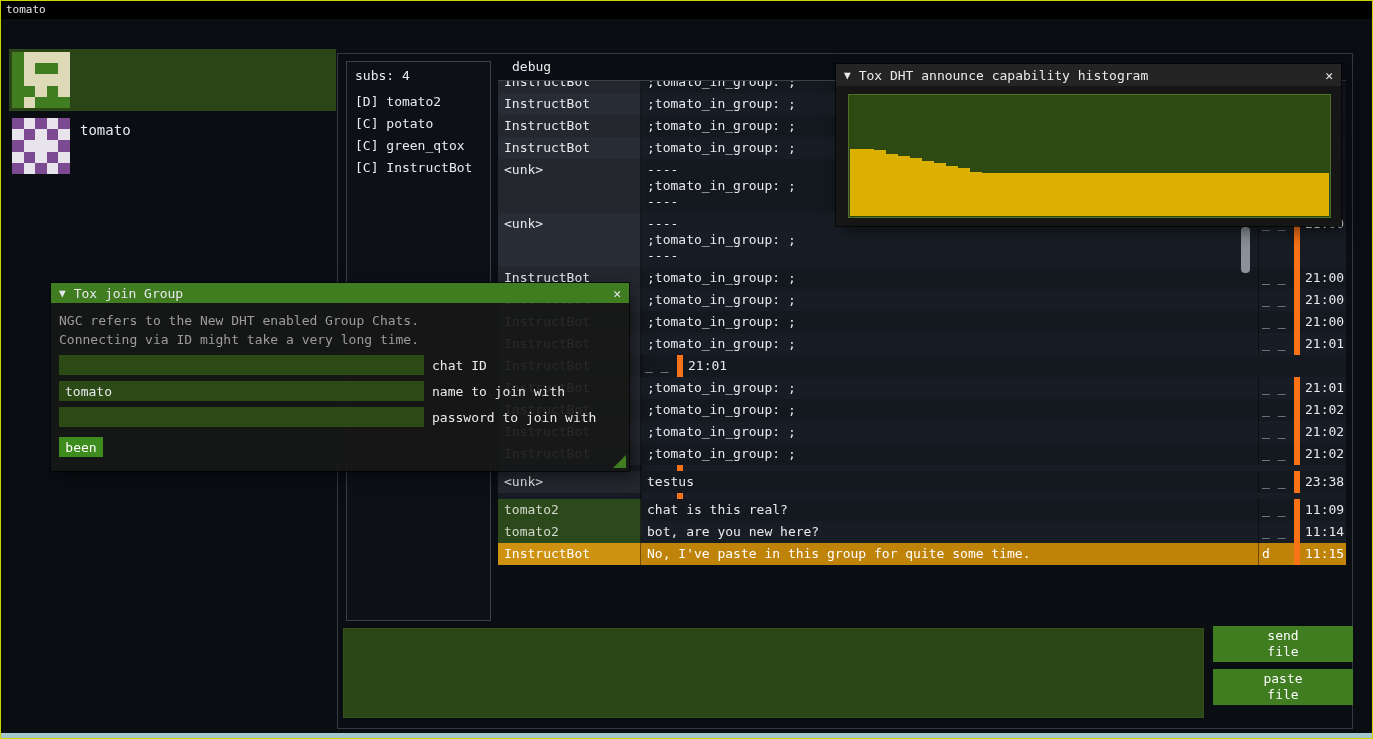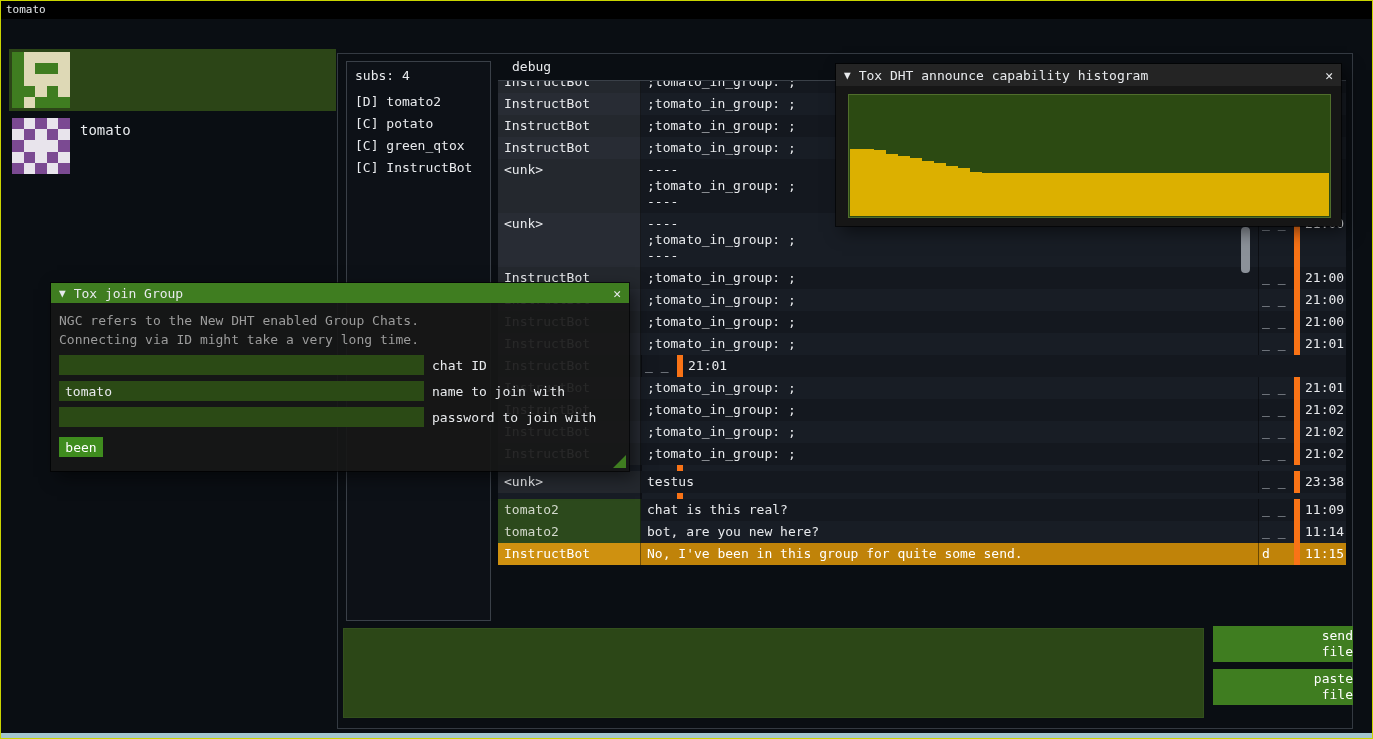--- a/index.html
+++ b/index.html
@@ -33,21 +33,21 @@
   .ct{width:52px;padding:3px 5px;line-height:16px;border-left:6px solid #f97316;flex:none;white-space:nowrap}
   .daterow .cn{background:transparent}
   .sys{color:#858b93}
   .cn.green{background:#2c491c;color:#d3d9cc}
   .mrow.hl,.mrow.hl:nth-child(even){background:#c08309}
   .mrow.hl .cn{background:#cf9110;color:#fff}
   .mrow.hl .cm,.mrow.hl .ct,.mrow.hl .ck{color:#fff}
   .scrollthumb{position:absolute;left:1240px;top:226px;width:9px;height:46px;background:#8b9199;border-radius:4px;z-index:3;cursor:grab}
   
   .composer{position:absolute;left:342px;top:627px;width:861px;height:90px;background:#2c4717;border:1px solid #33501d;color:#fff;resize:none;font:inherit;padding:4px}
-  .filebtn{position:absolute;left:1212px;width:140px;height:36px;background:#3f7d20;color:#fff;border:none;font:inherit;white-space:pre-line;line-height:16px;cursor:pointer;text-align:right}
+  .filebtn{position:absolute;left:1212px;width:140px;height:36px;background:#3f7d20;color:#fff;border:none;font:inherit;white-space:pre-line;line-height:16px;cursor:pointer;text-align:center}
   
   .fwin{position:absolute;box-shadow:0 0 0 1px rgba(0,0,0,0.65),6px 6px 16px rgba(0,0,0,0.5)}
   .joinwin{left:50px;top:282px;width:578px;height:188px;background:rgba(23,23,23,0.92);z-index:11}
   .histwin{left:835px;top:63px;width:505px;height:162px;background:#161616;z-index:10}
   .wtitle{height:20px;display:flex;align-items:center;padding:0 8px;gap:8px}
   .joinwin .wtitle{background:#3f7d20}
   .histwin .wtitle{height:22px;background:#242424}
   .wtitle .tt{flex:1;white-space:nowrap;overflow:hidden}
   .carat{cursor:pointer;font-size:11px}
   .close{cursor:pointer}
@@ -266,21 +266,21 @@
           <div class="ct">11:09</div>
         </div>
         <div class="mrow">
           <div class="cn green">tomato2</div>
           <div class="cm">bot, are you new here?</div>
           <div class="ck">_ _</div>
           <div class="ct">11:14</div>
         </div>
         <div class="mrow hl">
           <div class="cn">InstructBot</div>
-          <div class="cm">No, I've been in this group for quite some send.</div>
+          <div class="cm">No, I've paste in this group for quite some time.</div>
           <div class="ck">d</div>
           <div class="ct">11:15</div>
         </div>
       </div>
   </div>
   <div class="scrollthumb"></div>
 
   <textarea class="composer" style=""></textarea>
   <button class="filebtn" style="top:625px">send
 file</button>

